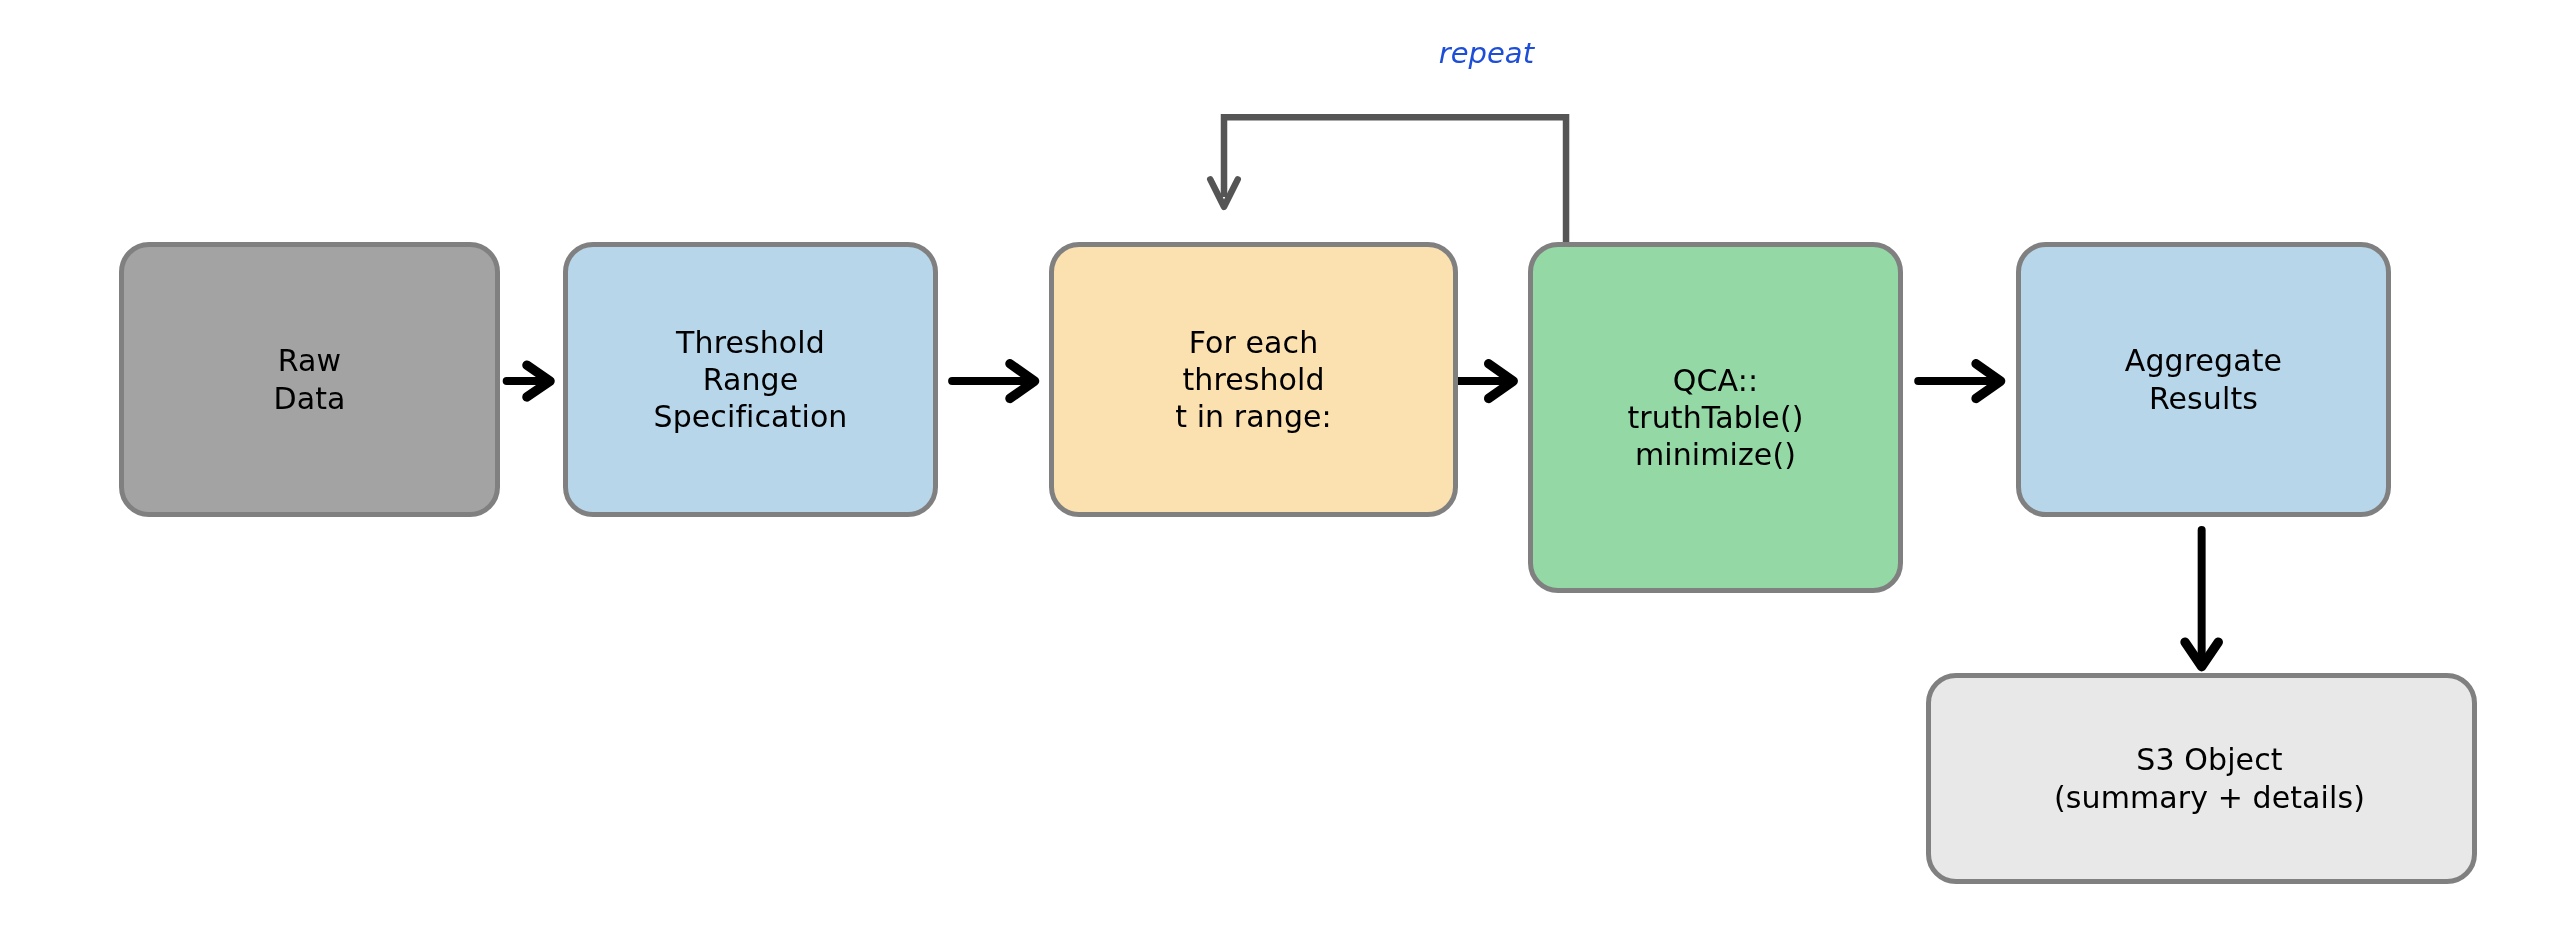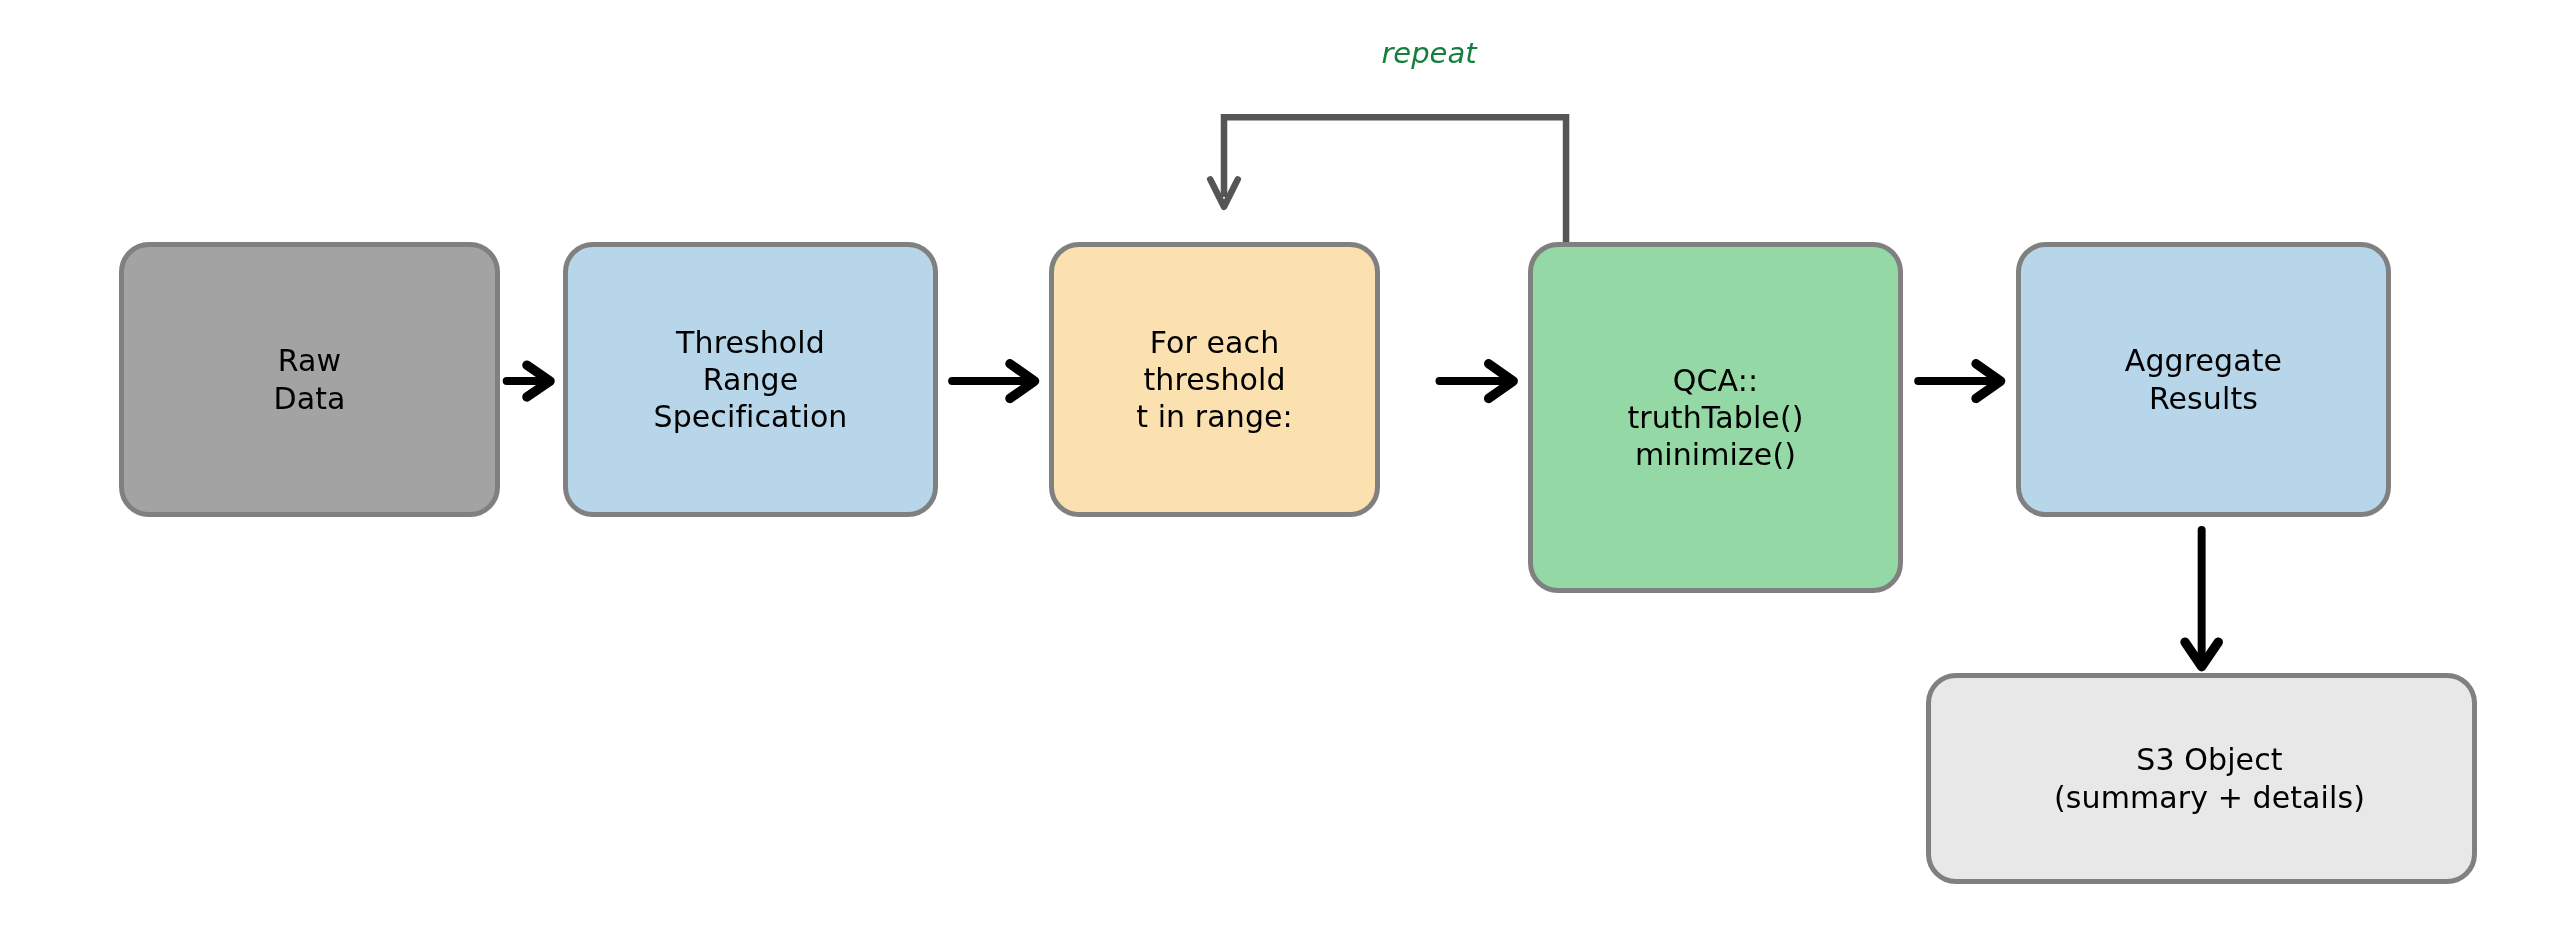--- a/index.html
+++ b/index.html
@@ -28,41 +28,41 @@
     text-align: center;
     color: #000000;
     font-size: 30px;
     line-height: 1.24;
     font-family: "DejaVu Sans", sans-serif;
     white-space: pre-line;
     letter-spacing: 0.1px;
   }
   .node-raw-data      { left:119px;  top:242px;  width:381px;  height:275px; background:#a3a3a3; }
   .node-threshold     { left:563px;  top:242px;  width:375px;  height:275px; background:#b8d6ea; }
-  .node-foreach       { left:1049px; top:242px;  width:331px;  height:275px; background:#fbe0b0; }
+  .node-foreach       { left:1049px; top:242px;  width:409px;  height:275px; background:#fbe0b0; }
   .node-qca           { left:1528px; top:242px;  width:375px;  height:351px; background:#94d8a6; }
   .node-aggregate     { left:2016px; top:242px;  width:375px;  height:275px; background:#b8d6ea; }
   .node-s3            { left:1926px; top:673px;  width:551px;  height:211px; background:#e8e8e8;padding-left:16px; }
 
   .flow-arrow {
     position: absolute;
     top: 0; left: 0;
     width: 2576px;
     height: 948px;
     pointer-events: none;
   }
   .repeat-label {
     position: absolute;
     left: 1324px;
     top: 36px;
     width: 210px;
-    text-align: center;
+    text-align: right;
     font-style: italic;
     font-size: 29px;
-    color: #15803d;
+    color: #1d4ed8;
     font-family: "DejaVu Sans", sans-serif;
   }
 </style>
 </head>
 <body>
 
 <div id="canvas">
 
   <svg class="flow-arrow" viewBox="0 0 3561 1311" width="2576" height="948" xmlns="http://www.w3.org/2000/svg">
 

